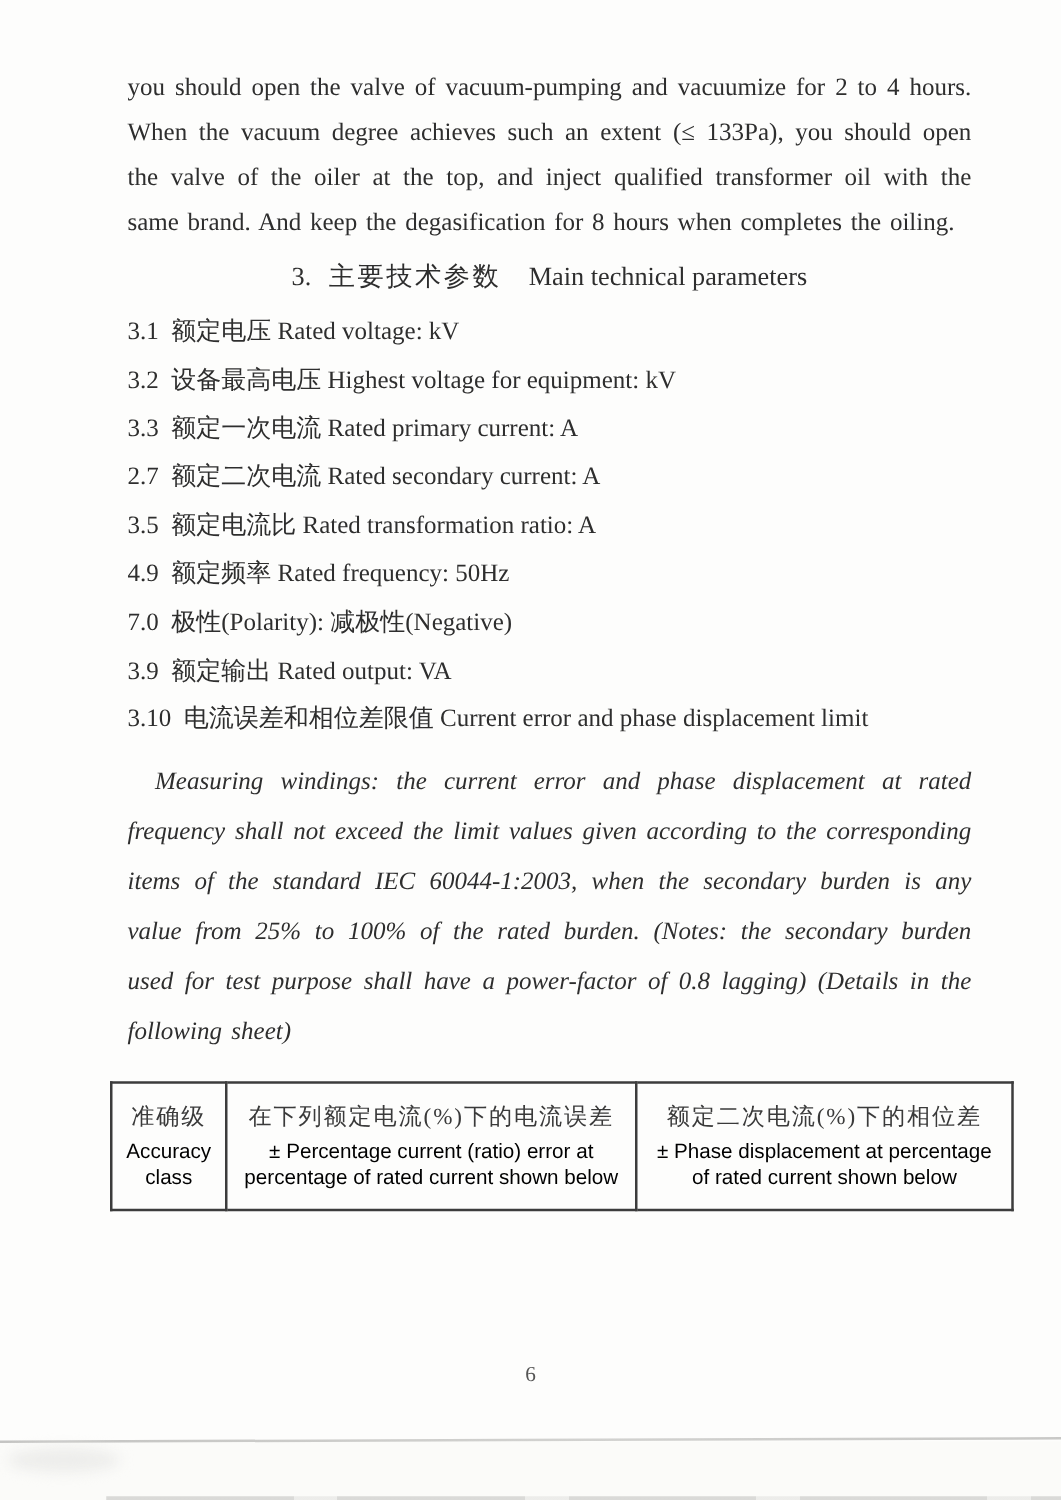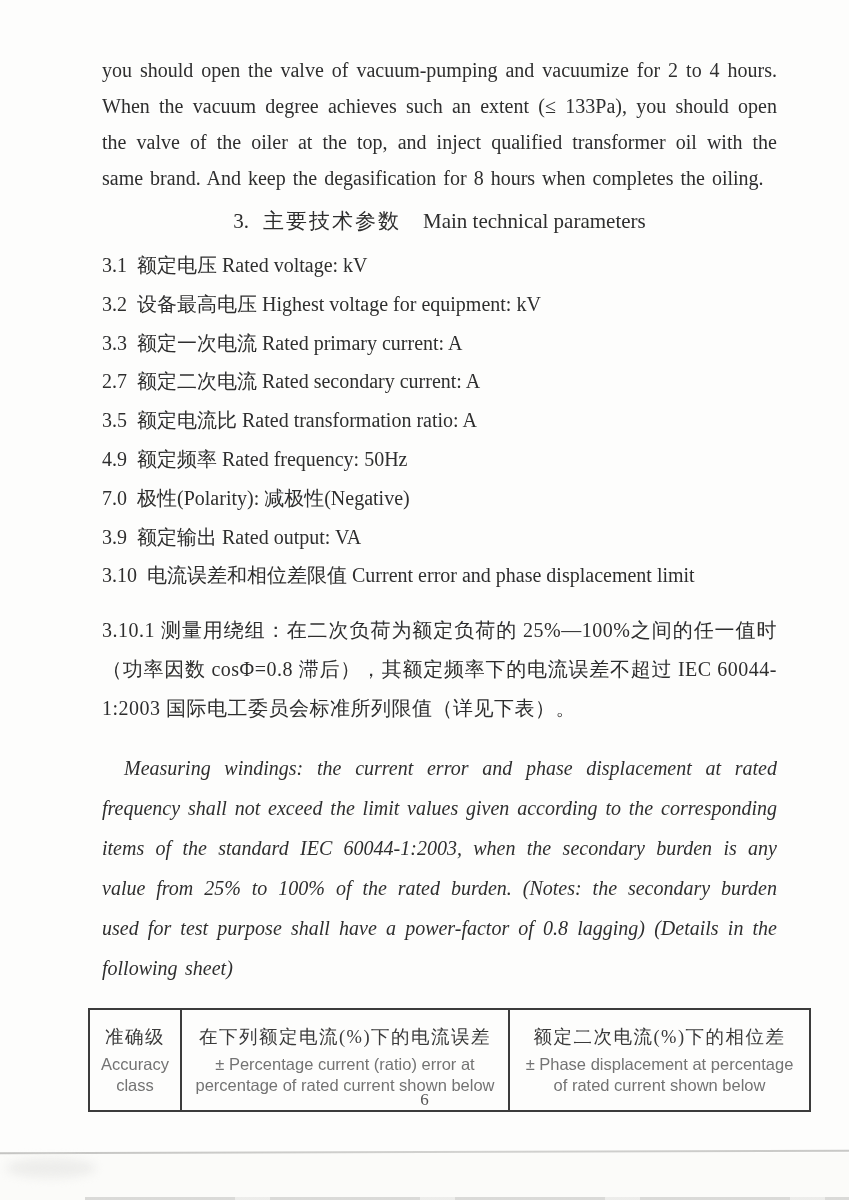--- a/index.html
+++ b/index.html
@@ -89,21 +89,21 @@
     font-size: 18.5px;
     letter-spacing: 1.5px;
     line-height: 27px;
     color: #3a3a3a;
   }
   .th-en {
     display: block;
     font-family: "Liberation Sans", "DejaVu Sans", sans-serif;
     font-size: 16.5px;
     line-height: 21px;
-    color: #737373;
+    color: #000000;
     white-space: pre-line;
     margin-top: 3px;
   }
   .page-number {
     position: absolute;
     top: 1090px;
     left: 0;
     width: 100%;
     text-align: center;
     font-size: 17px;
@@ -165,21 +165,20 @@
       <div class="spec-item"><span class="num">3.2</span><span>设备最高电压 Highest voltage for equipment: kV</span></div>
       <div class="spec-item"><span class="num">3.3</span><span>额定一次电流  Rated primary current: A</span></div>
       <div class="spec-item"><span class="num">2.7</span><span>额定二次电流 Rated secondary current: A</span></div>
       <div class="spec-item"><span class="num">3.5</span><span>额定电流比  Rated transformation ratio: A</span></div>
       <div class="spec-item"><span class="num">4.9</span><span>额定频率  Rated frequency: 50Hz</span></div>
       <div class="spec-item"><span class="num">7.0</span><span>极性(Polarity): 减极性(Negative)</span></div>
       <div class="spec-item"><span class="num">3.9</span><span>额定输出 Rated output: VA</span></div>
       <div class="spec-item"><span class="num">3.10</span><span>电流误差和相位差限值 Current error and phase displacement limit</span></div>
     </div>
 
-    <p class="clause">3.10.1 测量用绕组：在二次负荷为额定负荷的 25%—100%之间的任一值时（功率因数 cosΦ=0.8 滞后），其额定频率下的电流误差不超过 IEC 60044-1:2003 国际电工委员会标准所列限值（详见下表）。</p>
 
     <p class="measuring">Measuring windings: the current error and phase displacement at rated frequency shall not exceed the limit values given according to the corresponding items of the standard IEC 60044-1:2003, when the secondary burden is any value from 25% to 100% of the rated burden. (Notes: the secondary burden used for test purpose shall have a power-factor of 0.8 lagging) (Details in the following sheet)</p>
 
     <table class="acc-table">
       <tbody>
           <tr>
         <th class="col-class">
           <span class="th-zh">准确级</span>
           <span class="th-en">Accuracy
 class</span>

